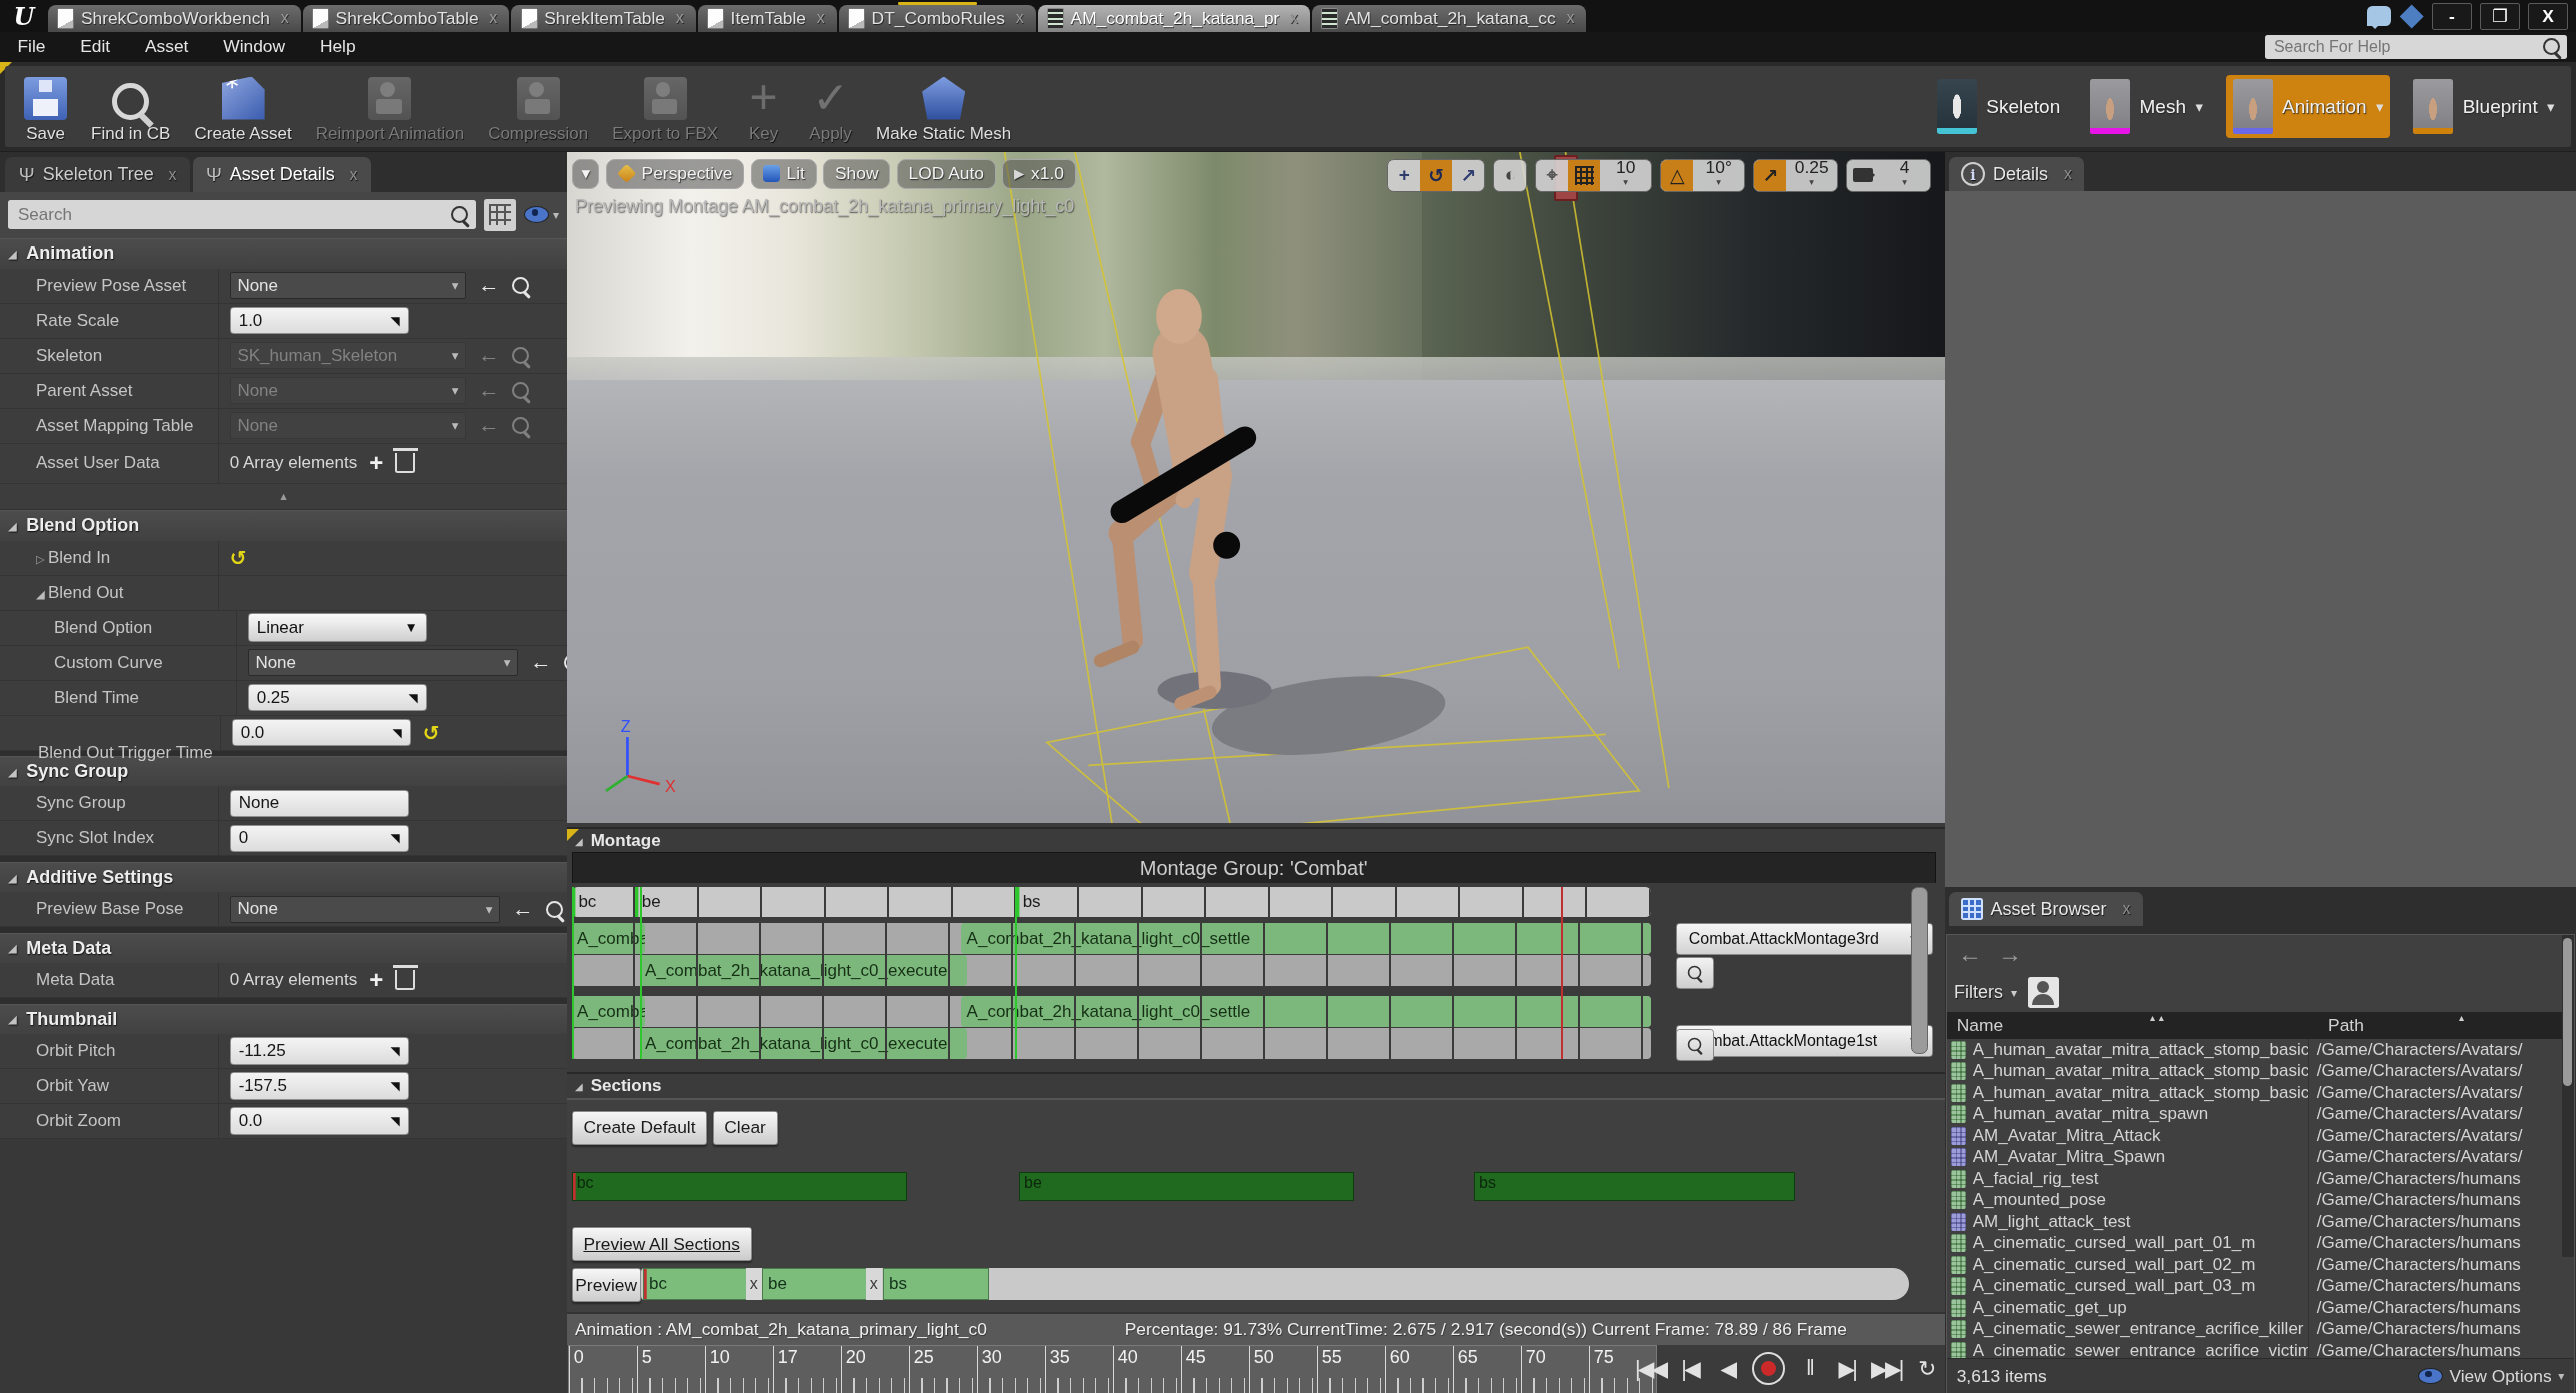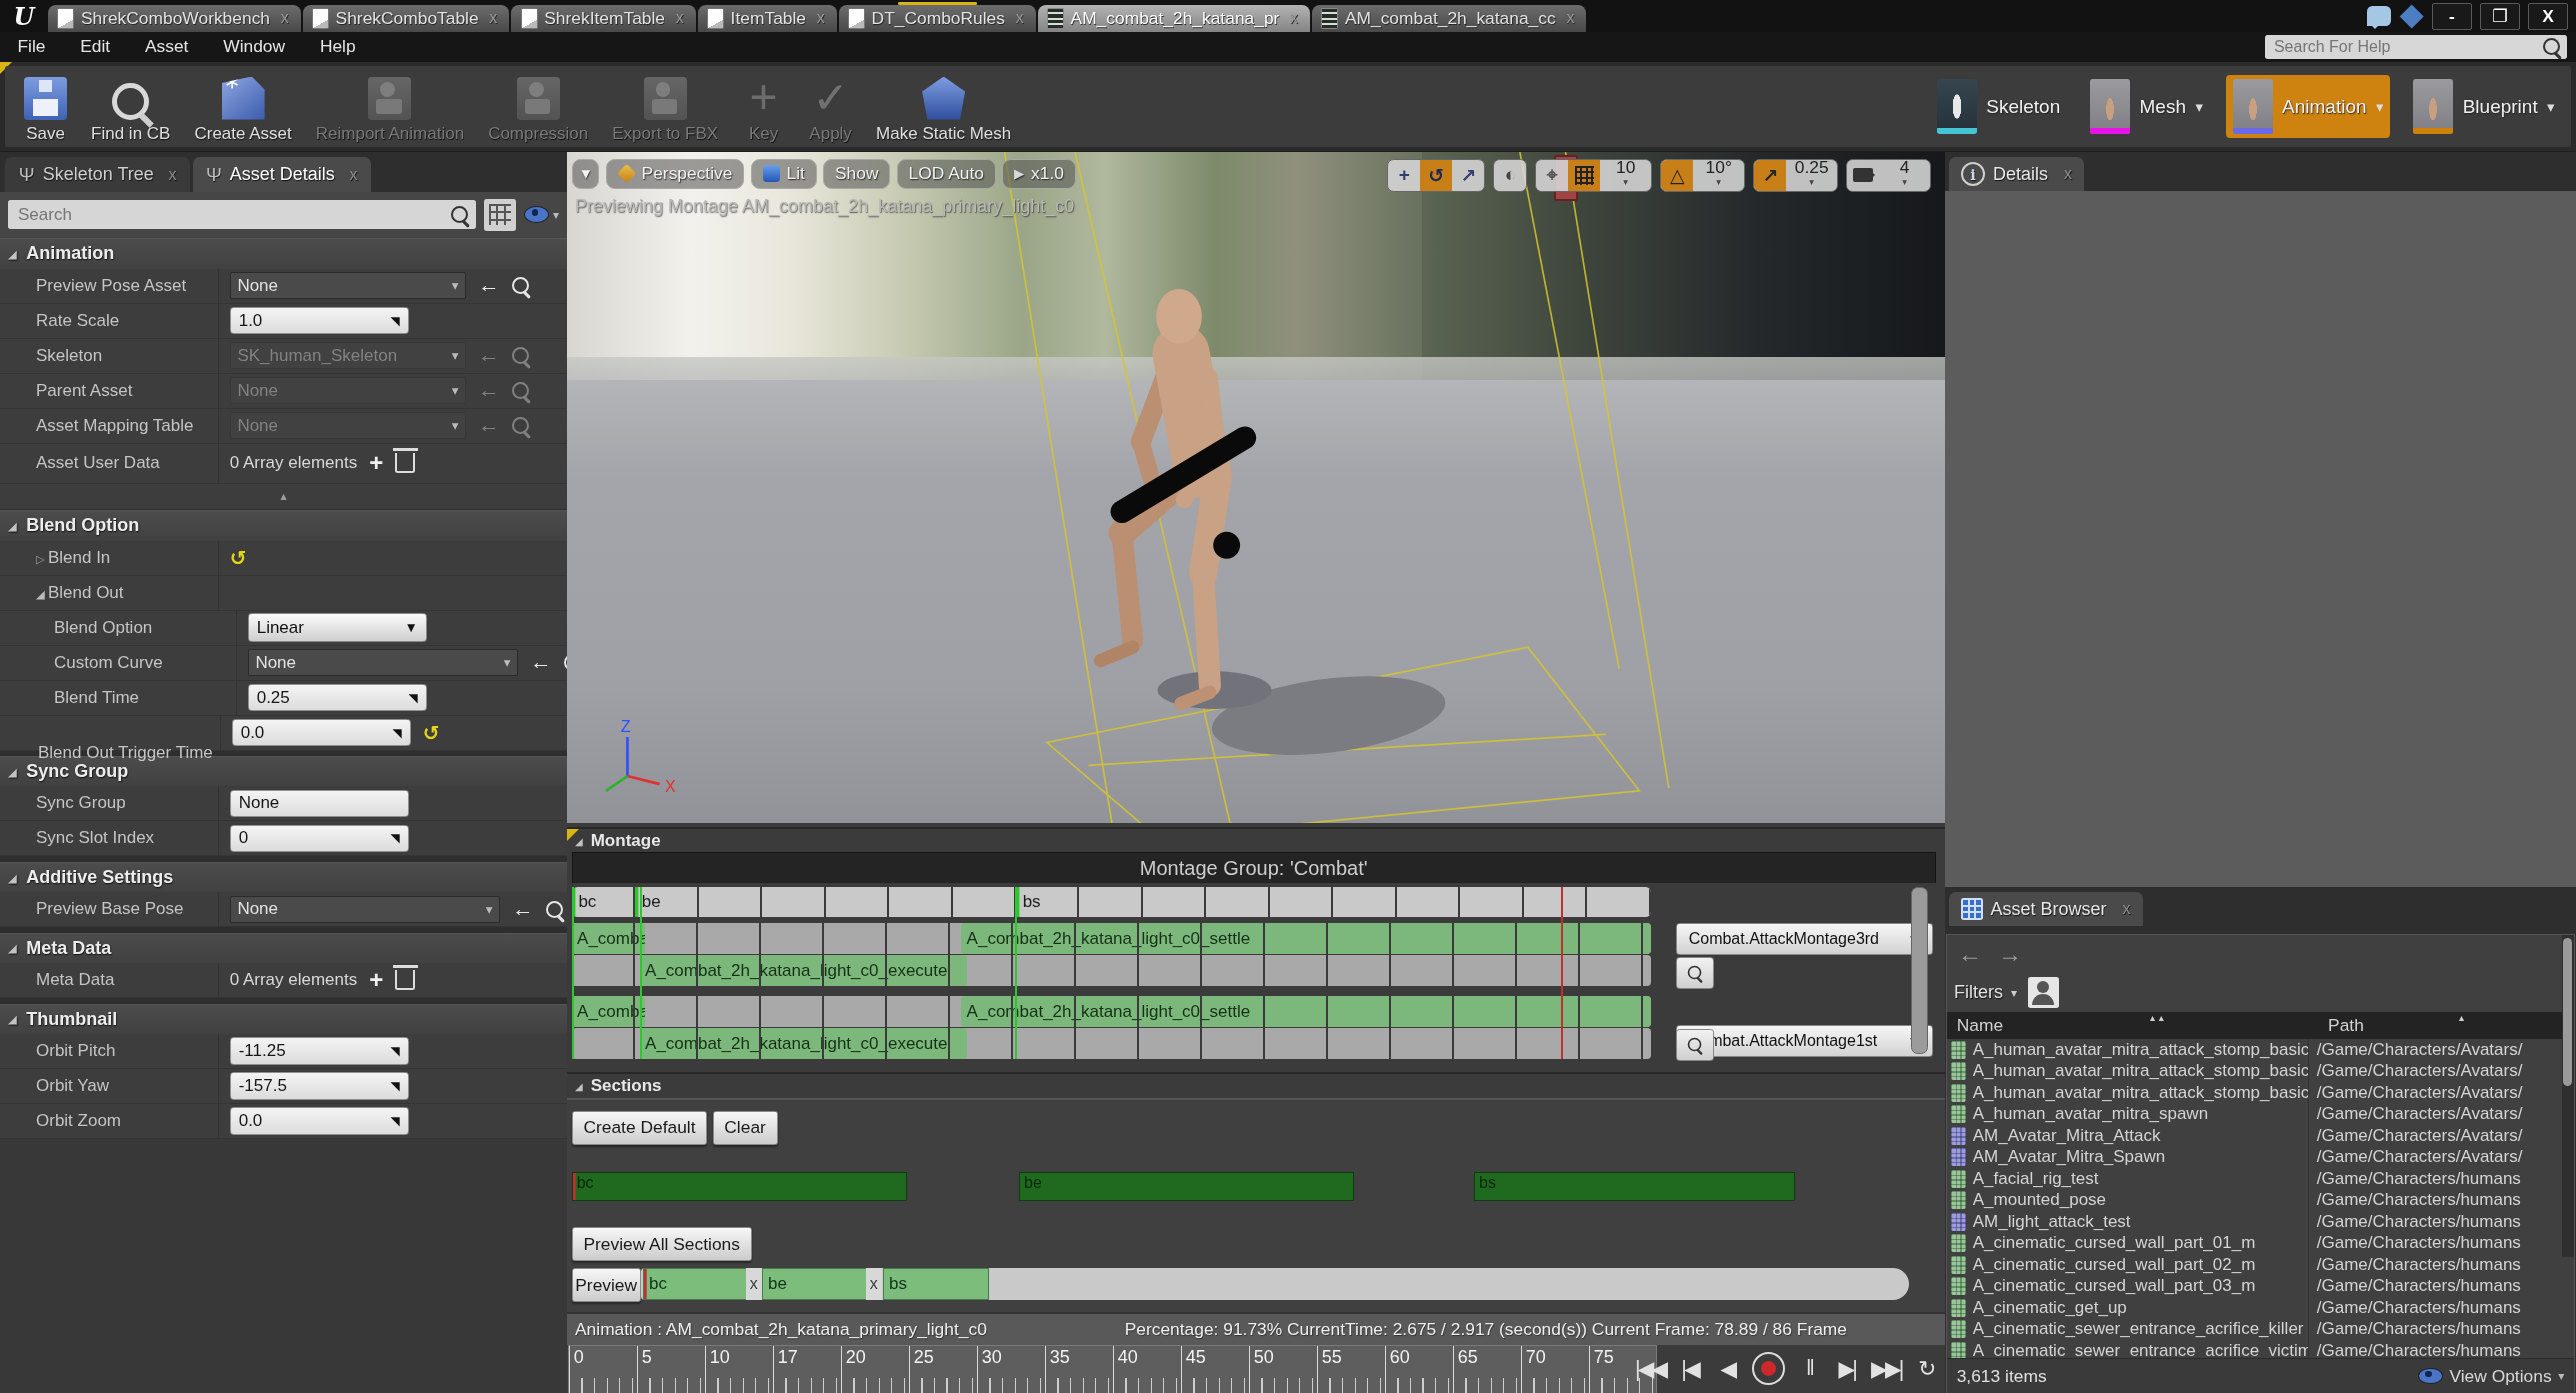--- a/index.html
+++ b/index.html
@@ -179,21 +179,21 @@
   .s-header .tri{font-size:10px;color:#c2c2c2;margin:0 8px;}
   #s-body{position:absolute;left:0;top:946px;width:100%;height:214px;background:#404040;border-top:2.7px solid #555;}
   .lbtn{background:linear-gradient(#f7f7f7,#cccccc);border:1.3px solid #8a8a8a;border-radius:2.7px;color:#1a1a1a;
         font-size:17.4px;display:inline-flex;align-items:center;justify-content:center;padding:0 10.7px;height:32px;box-shadow:0 1.3px 2px rgba(0,0,0,.4);}
   #s-btns{position:absolute;left:4.7px;top:10.7px;display:flex;gap:5.4px;}
   .s-bar{position:absolute;top:72px;height:25.5px;background:#1f6a1f;border:1.3px solid #0f3c0f;font-size:16px;color:#0d270d;
          display:flex;align-items:flex-start;padding:1.3px 0 0 4px;}
   .s-bar.b1{left:4.7px;width:329px;box-shadow:inset 2.7px 0 0 #c03030;}
   .s-bar.b2{left:452px;width:329px;}
   .s-bar.b3{left:907px;width:315px;}
-  #s-preview-all{position:absolute;left:4.7px;top:127px;}
+  #s-preview-all{position:absolute;left:4.7px;top:127px;text-decoration:underline;}
   #s-prevrow{position:absolute;left:4.7px;top:168px;height:32px;right:37px;}
   #s-prevbtn{position:absolute;left:0;top:0;height:32px;width:67px;padding:0;}
   #s-prevtrack{position:absolute;left:69px;right:0;top:0;bottom:0;background:#c9c9c9;border-radius:4px 16px 16px 4px;}
   .chip{position:absolute;top:0;bottom:0;background:#7cbd7c;border:0.7px solid #4a7a4a;font-size:17px;color:#14321a;
         display:flex;align-items:center;padding-left:5.4px;}
   .chip.c1{left:2px;width:101px;box-shadow:inset 2.7px 0 0 #c03030;}
   .chip.c2{left:121px;width:102px;}
   .chip.c3{left:242px;width:99px;}
   .chip-sep{position:absolute;top:0;bottom:0;width:16px;background:#d8d8d8;font-size:16px;color:#3a3a3a;display:flex;align-items:center;justify-content:center;}
   .cs1{left:105px;} .cs2{left:225px;}

